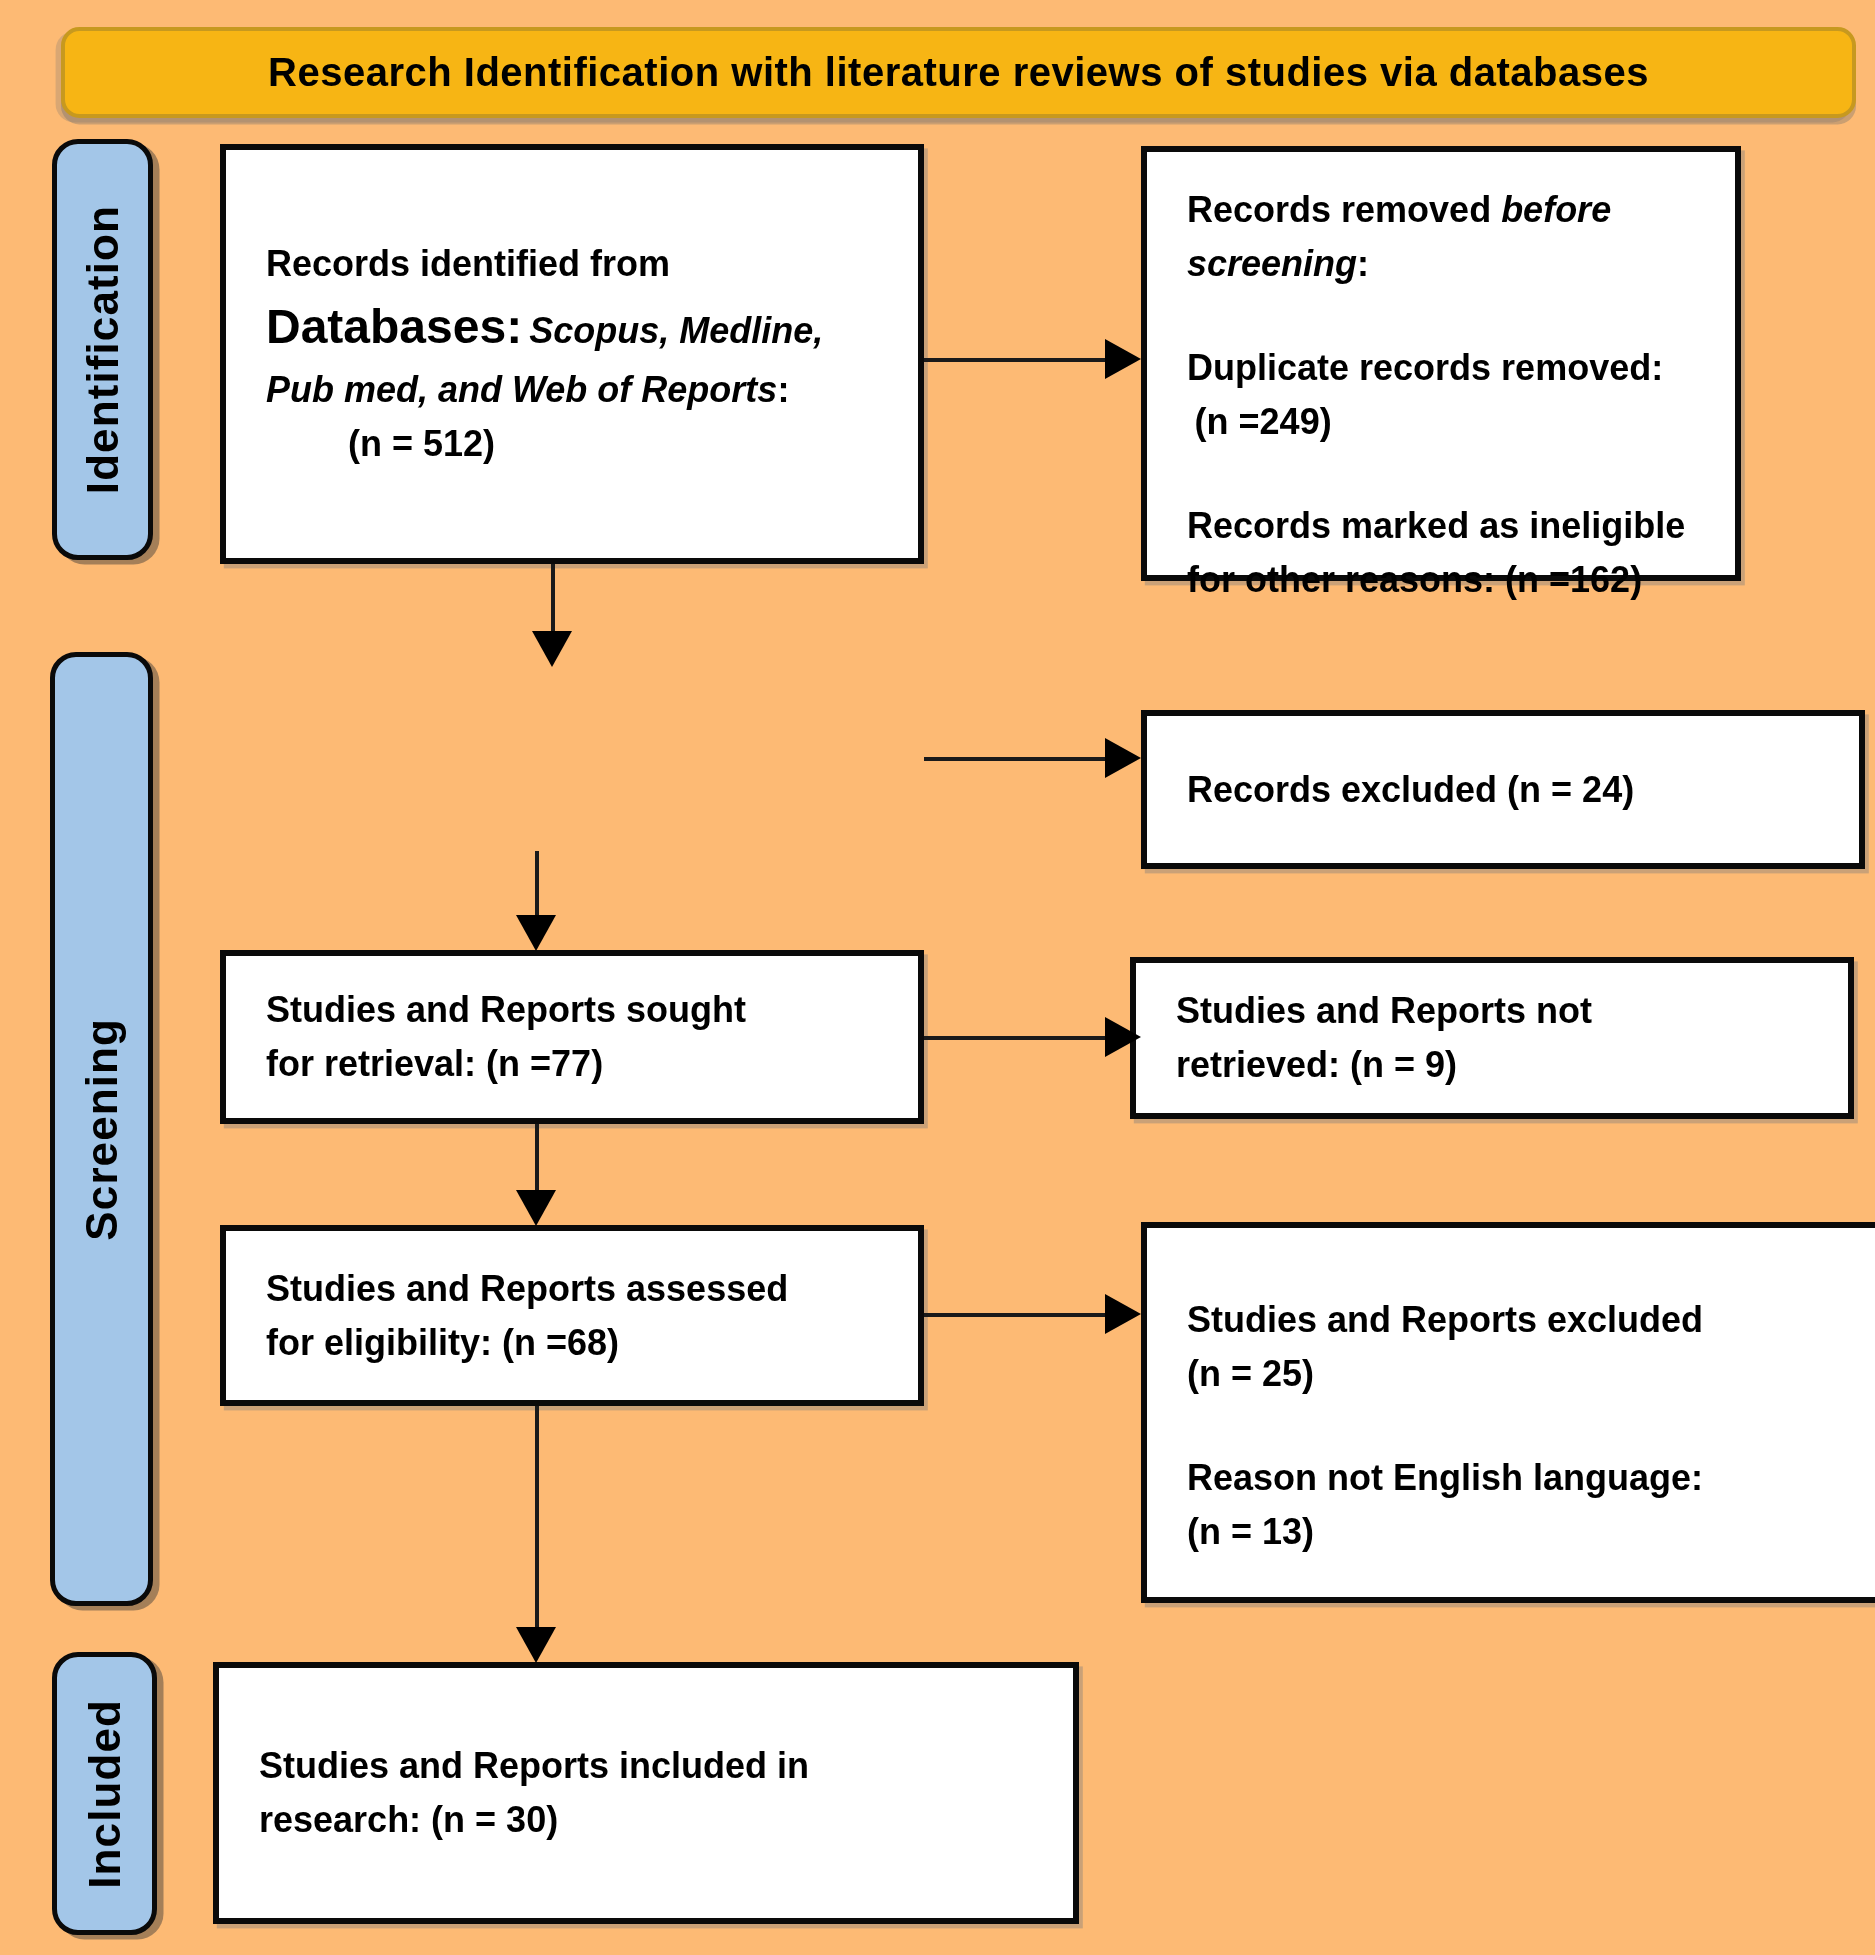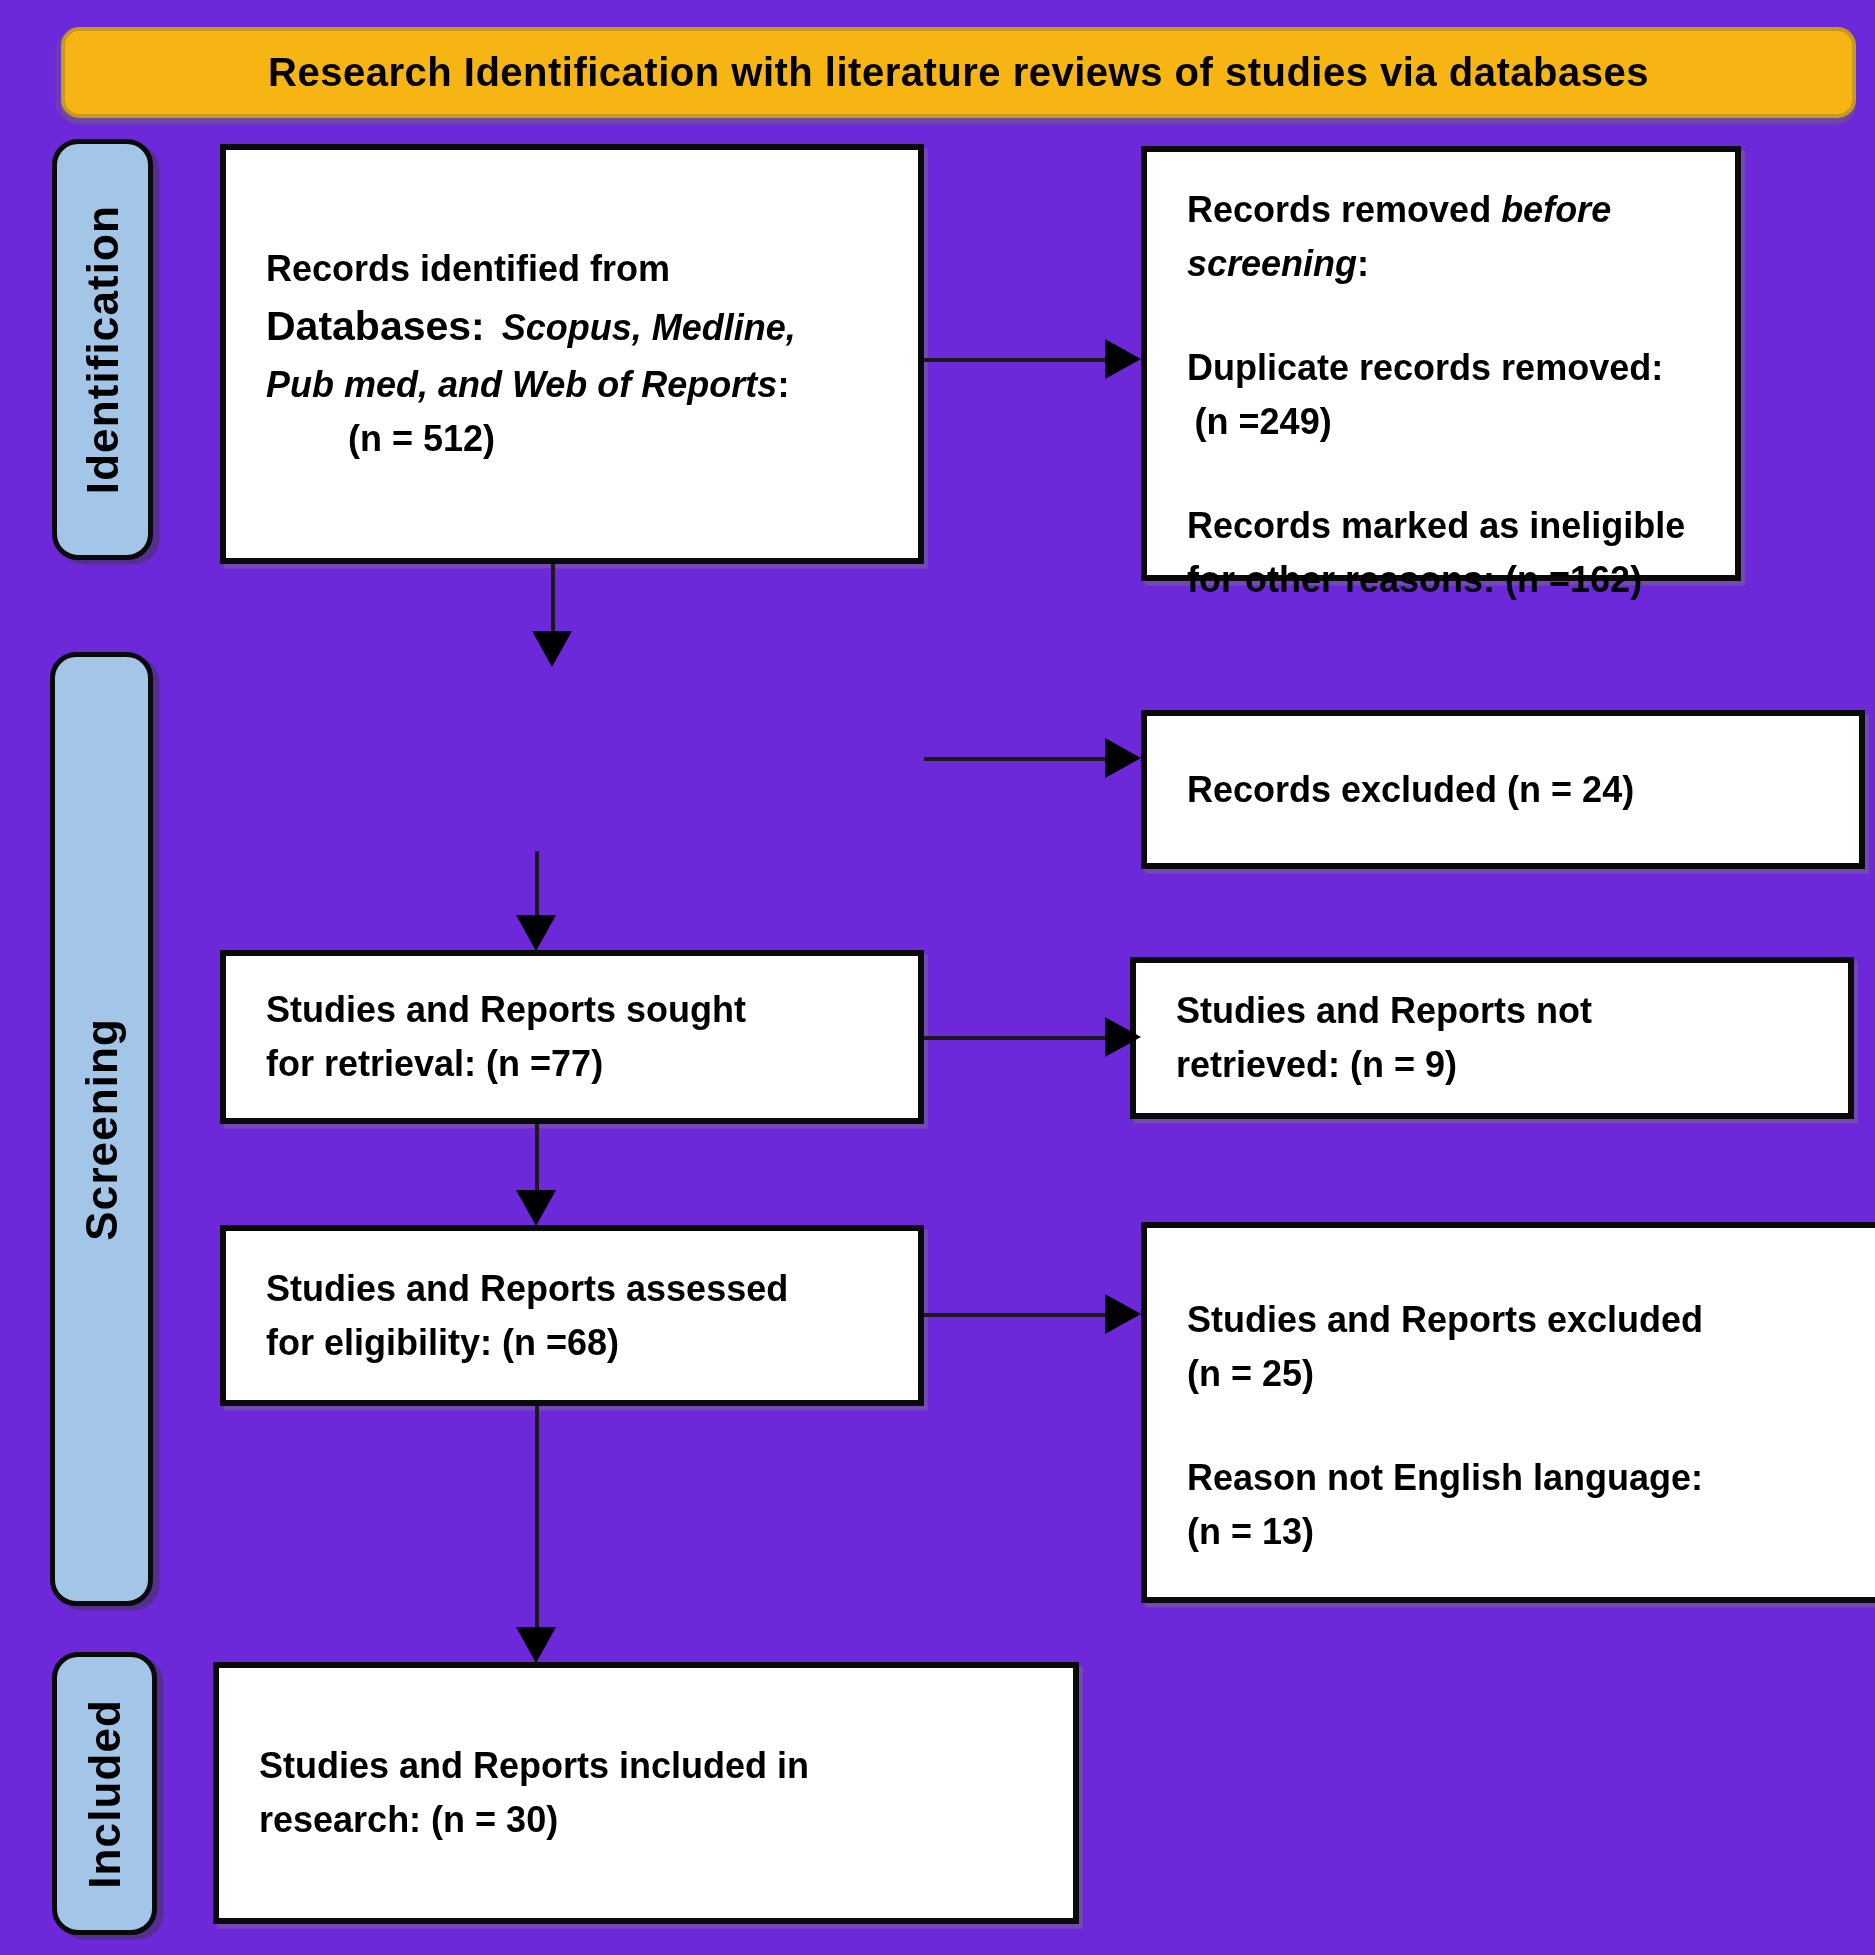--- a/index.html
+++ b/index.html
@@ -1,17 +1,17 @@
 <!DOCTYPE html>
 <html style="--banner-fill: #F7B514; --banner-border: #C7991F; --stage-fill: #A3C6E8; --box-border: #0A0A0A; --arrow: #1A1A1A;font-size:8.7px"><head>
 <meta charset="utf-8">
 <style>
   html,body{margin:0;padding:0;background:#ffffff;}
   .canvas{
-    position:relative;width:1876px;height:1955px;background:#6d28d9;
+    position:relative;width:1876px;height:1955px;background:#fdba74;
     font-family:"Liberation Sans","DejaVu Sans",sans-serif;
     font-weight:700;color:#000;overflow:hidden;
   }
   
   .banner{
     position:absolute;left:61px;top:27px;width:1795px;height:91px;
     background:var(--banner-fill,#F7B514);
     border:4.4px solid var(--banner-border,#C7991F);
     border-radius:18.5px;box-sizing:border-box;
     display:flex;align-items:center;justify-content:center;
@@ -35,21 +35,21 @@
   
   .wbox{
     position:absolute;background:#ffffff;
     border:6.5px solid var(--box-border,#0a0a0a);box-sizing:border-box;
     box-shadow:3.8px 4.4px 0 rgba(125,125,125,0.40);
     display:flex;flex-direction:column;justify-content:center;
     padding:16.3px 22px 16.3px 40px;
     font-size:36px;line-height:1.5;
   }
   .wbox .tline{white-space:nowrap;}
-  .db-label{font-size:41px;margin-right:17px;}
+  .db-label{font-size:48px;margin-right:7px;}
   .line-indent{padding-left:82px;}
   .tiny-indent{padding-left:7.6px;}
   .gap{height:50px;flex:none;}
   .from-top{justify-content:flex-start;}
   #box-identified{left:220px;top:144px;width:704px;height:420px;}
   #box-removed{left:1141px;top:146px;width:600px;height:435px;padding-top:30.5px;}
   #box-screened{left:220px;top:666px;width:704px;height:185px;}
   #box-excluded{left:1141px;top:696px;width:724px;height:159px;margin-top:14px;}
   #box-sought{left:220px;top:950px;width:704px;height:174px;}
   #box-not-retrieved{left:1130px;top:957px;width:724px;height:162px;}

